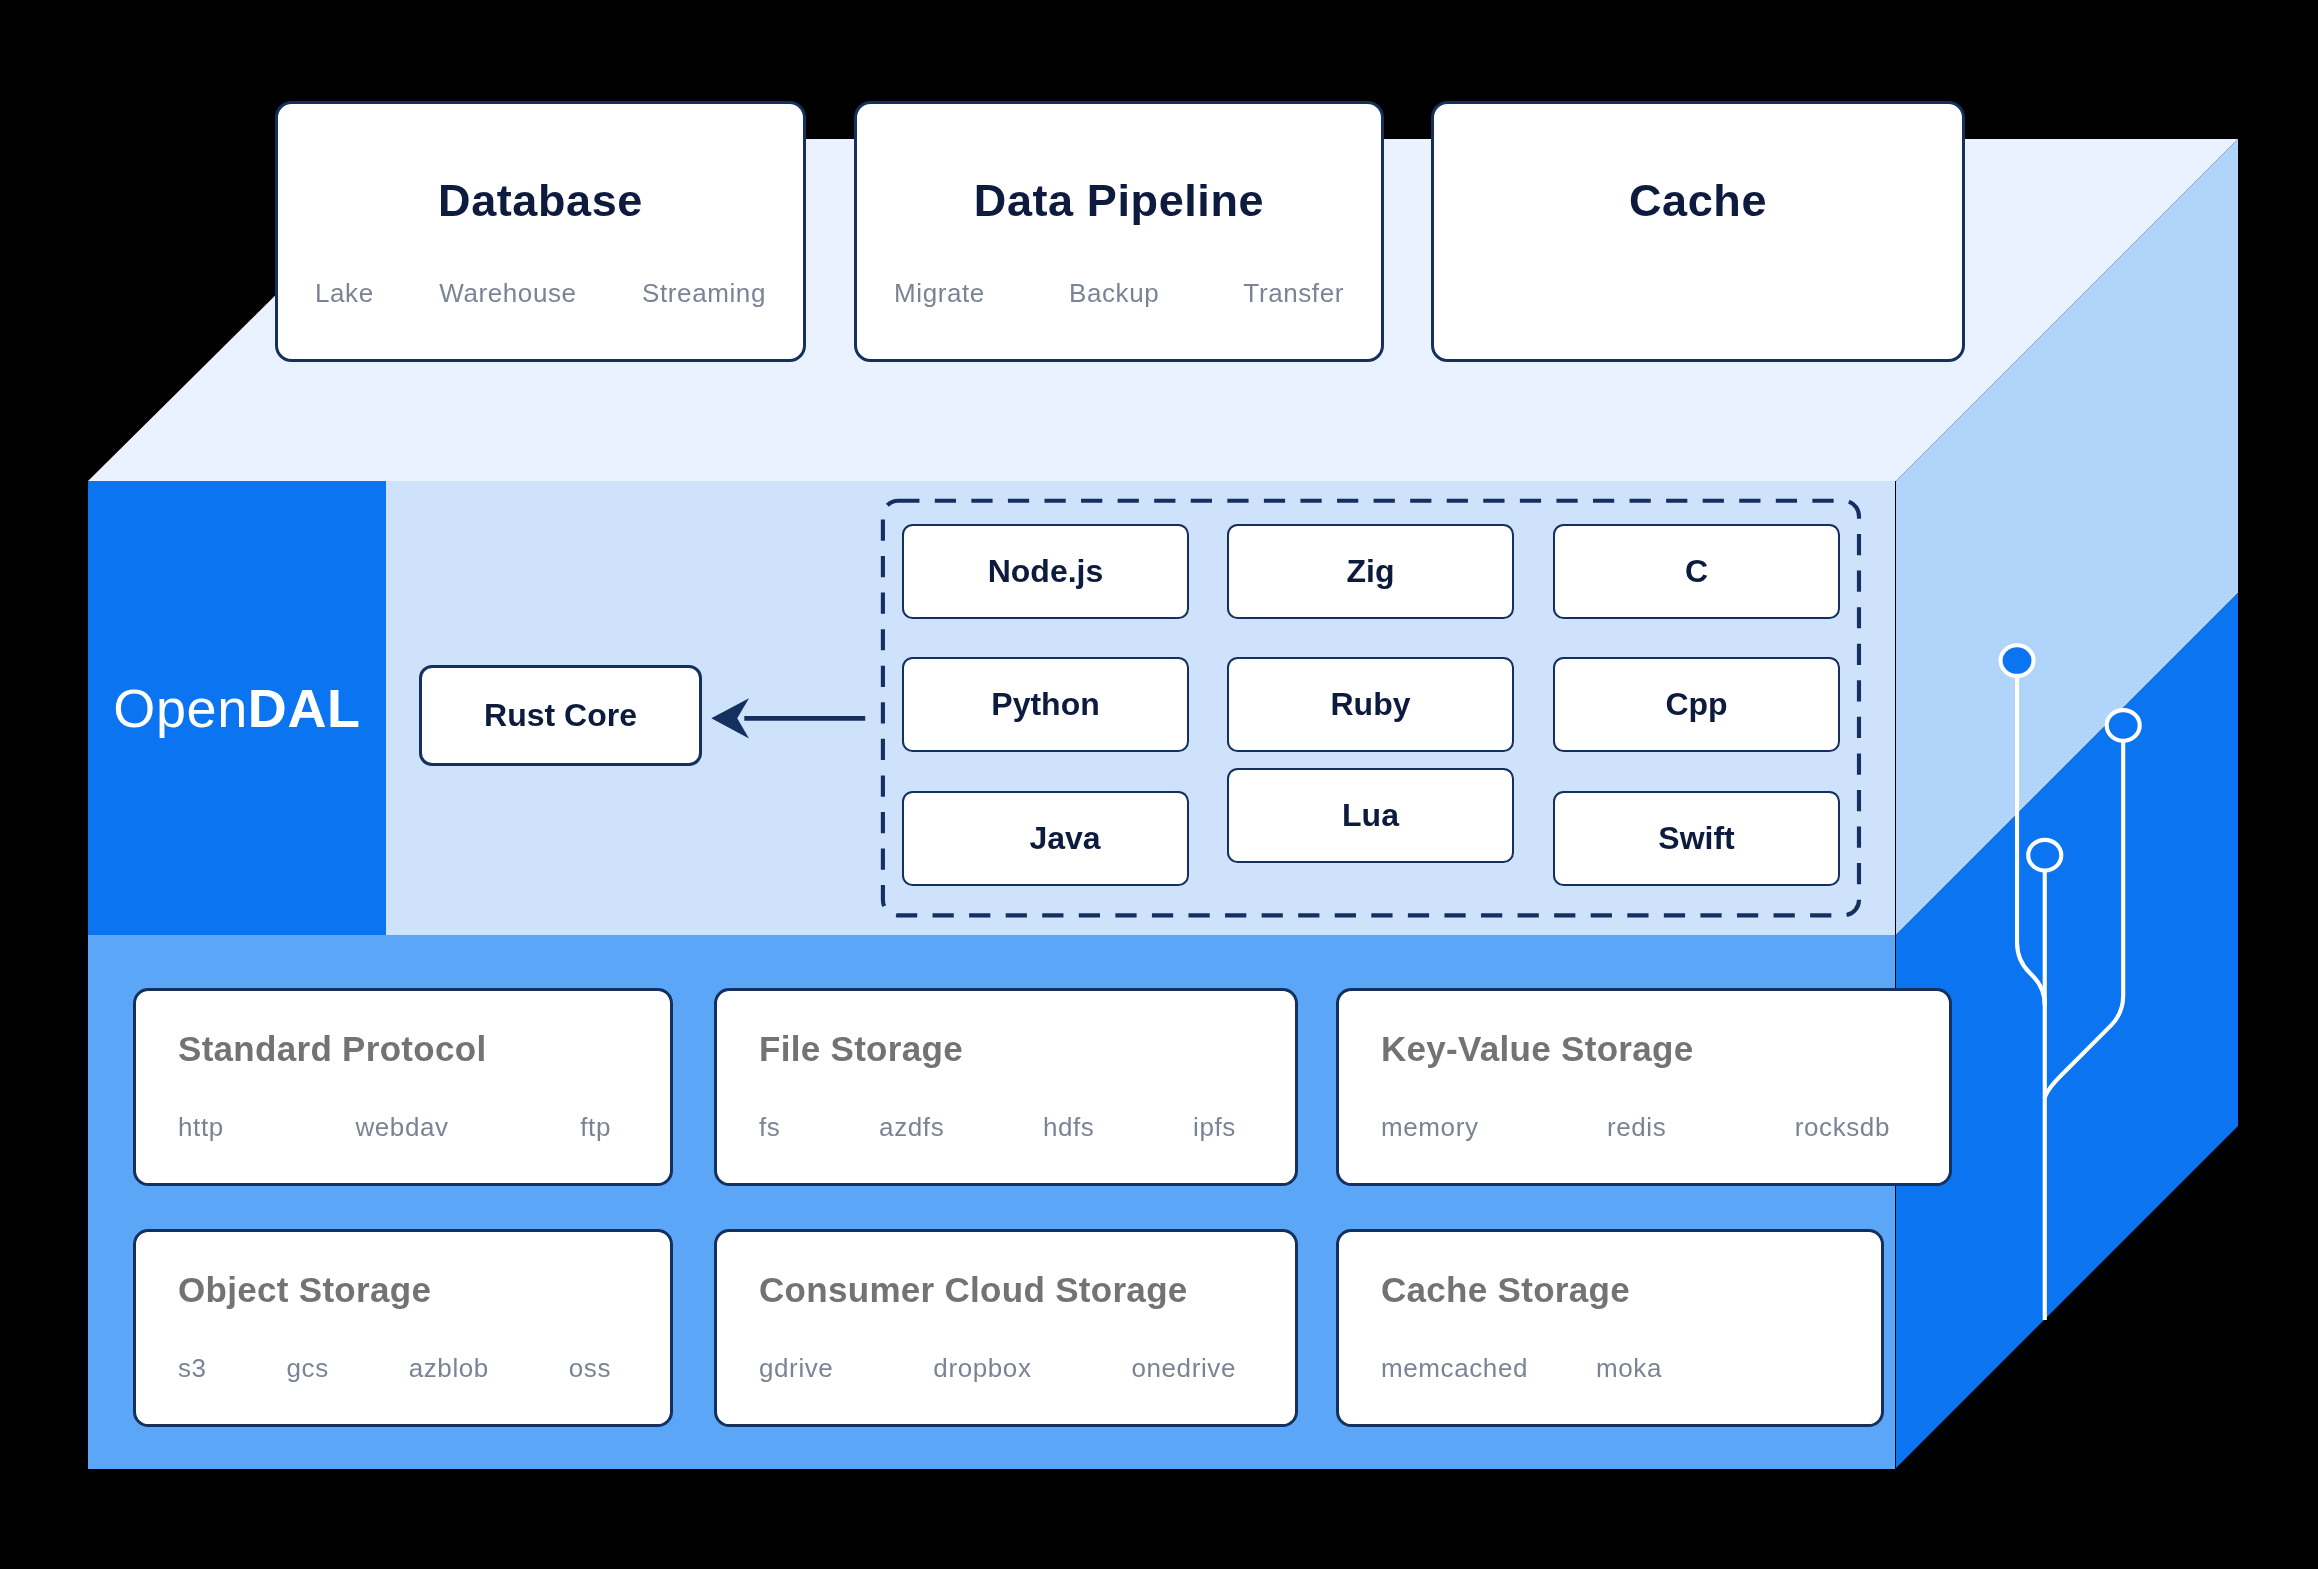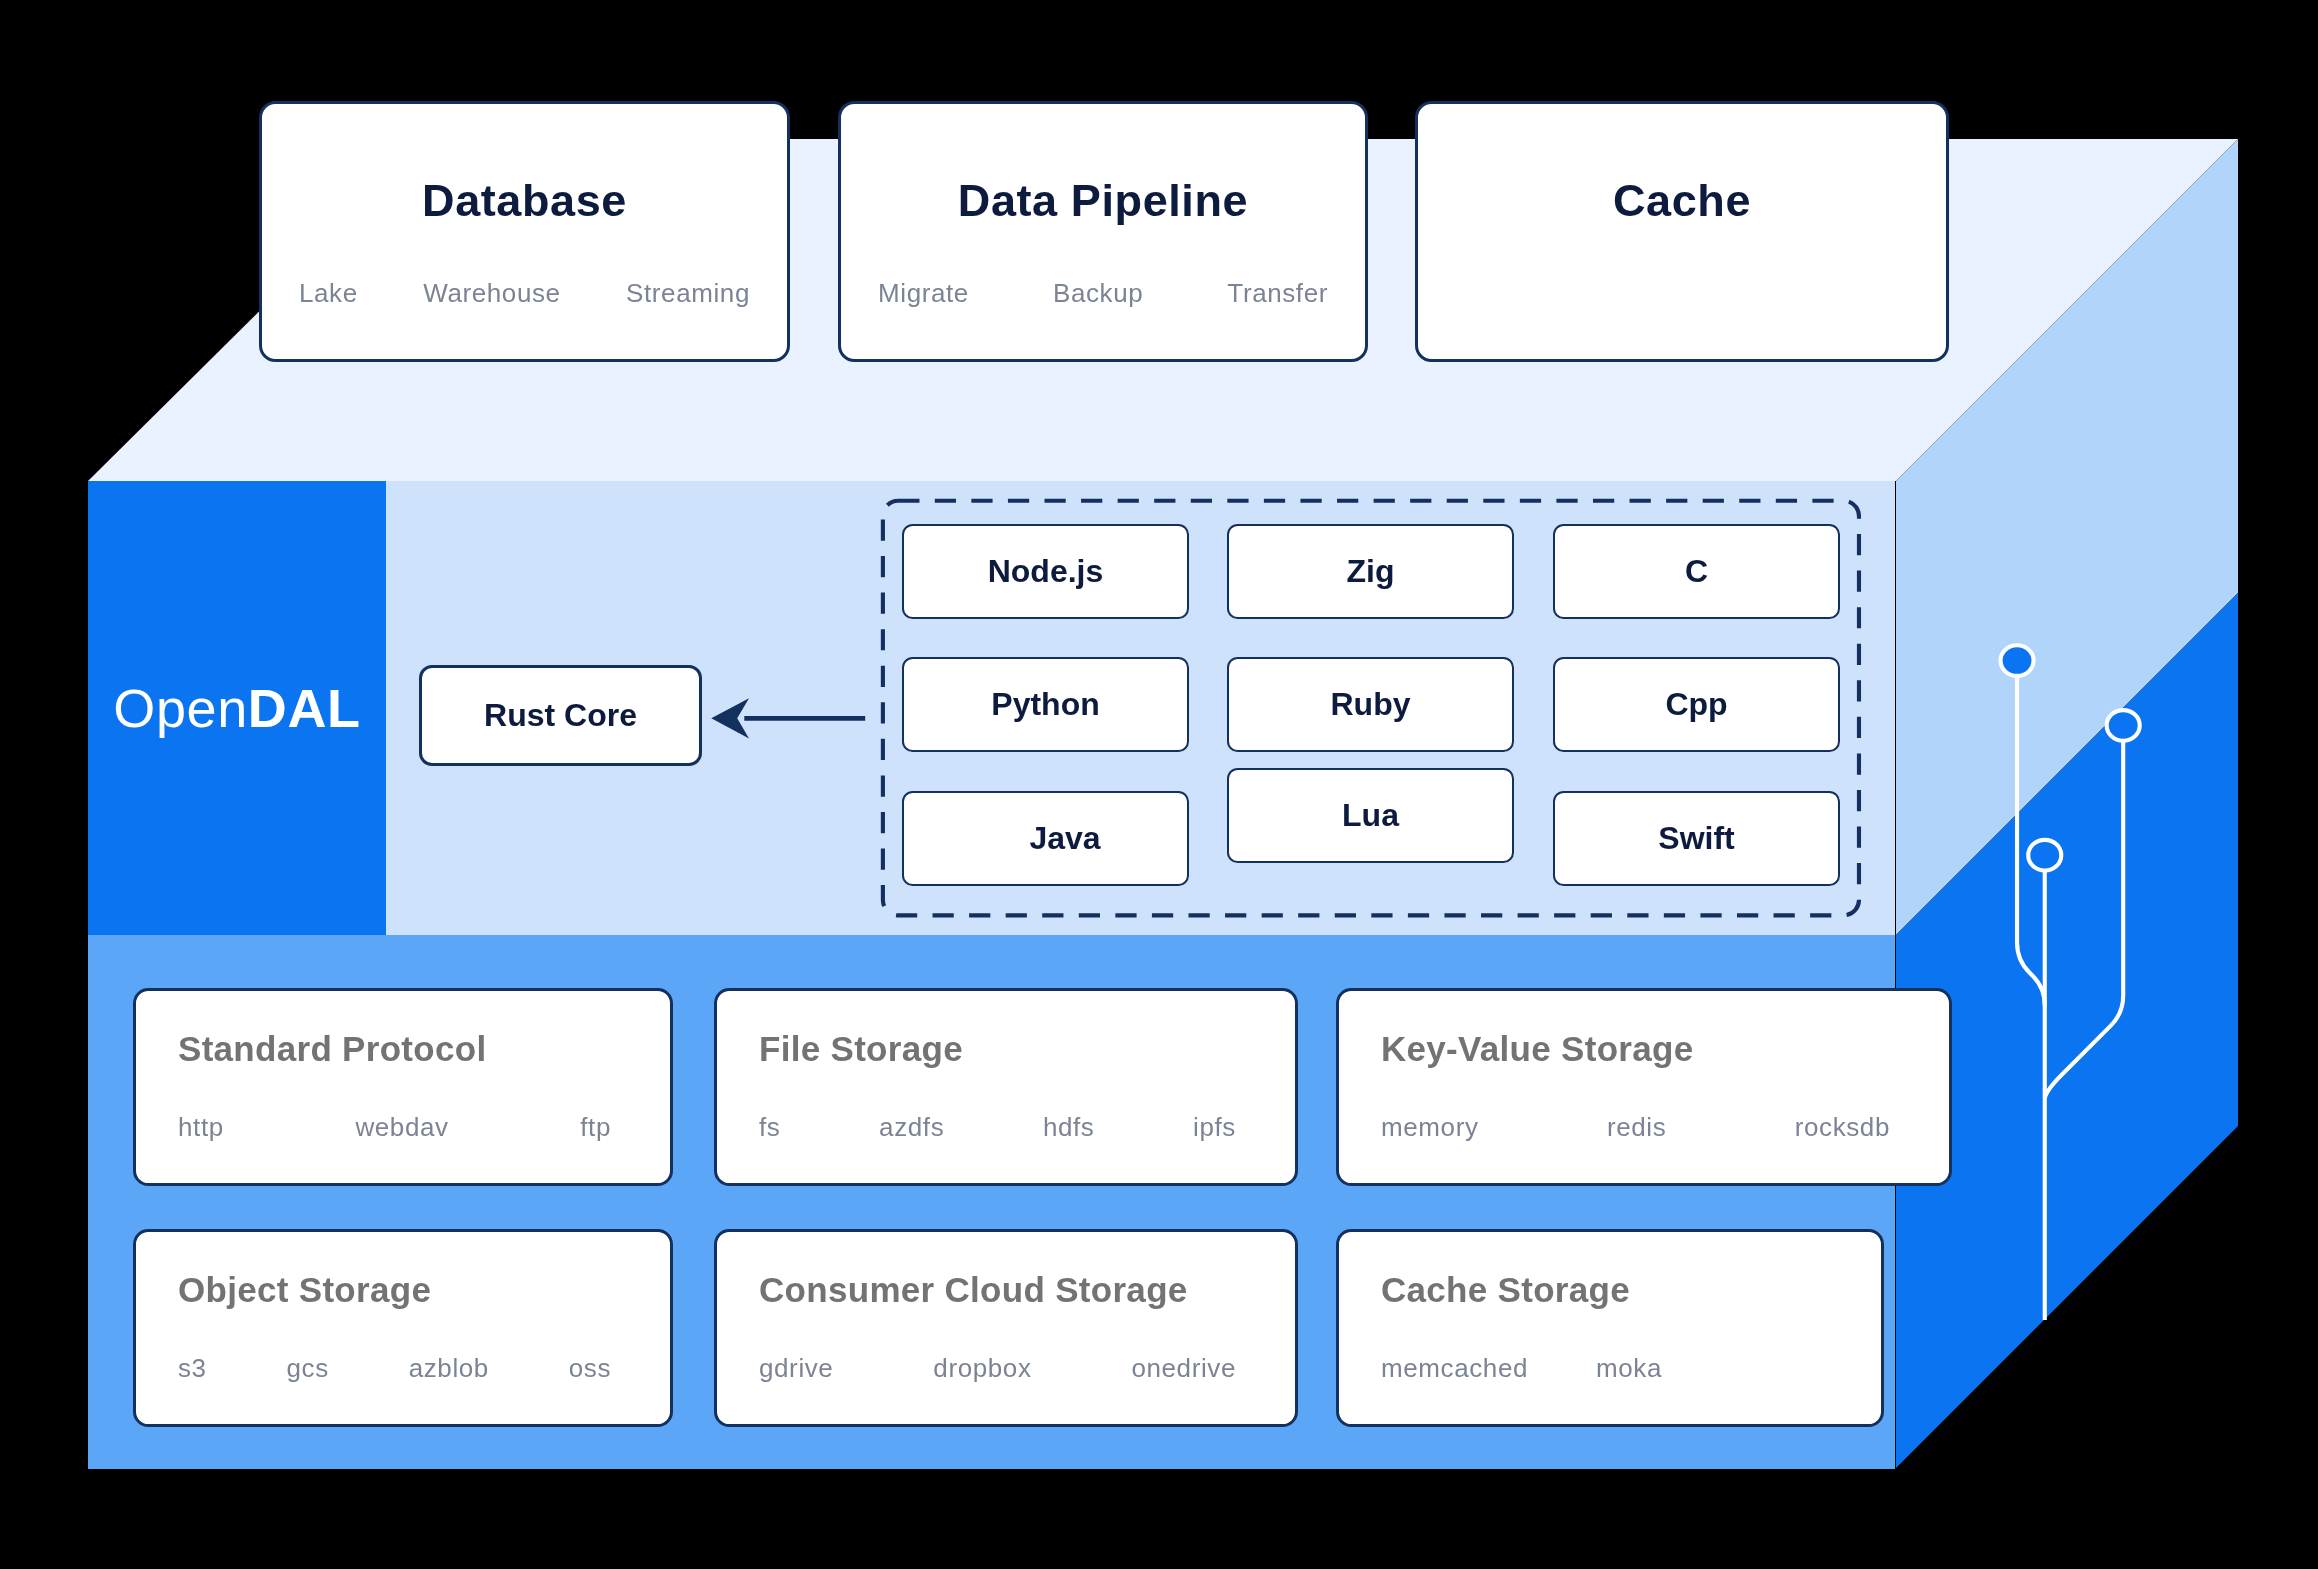--- a/index.html
+++ b/index.html
@@ -16,21 +16,21 @@
   .band-bottom { position:absolute; left:88px; top:935px; width:1807px; height:534px; background:#5ba6f7; }
 
   
   .logo-block { position:absolute; left:88px; top:481px; width:298px; height:454px; background:#0b74f1;
                 display:flex; align-items:center; justify-content:center; }
   .logo { color:#fff; font-size:54px; letter-spacing:0.6px; white-space:nowrap; }
   .logo .lt { font-weight:400; }
   .logo .hv { font-weight:800; }
 
   
-  .card { position:absolute; top:101px; height:261px; background:#fff; border:3.5px solid #13305f; border-radius:16.5px; }
+  .card { position:absolute; top:101px; height:261px; background:#fff; border:3.5px solid #13305f; border-radius:16.5px;margin-left:16px; }
   .card-title { position:absolute; left:0; right:0; top:38%; transform:translateY(-50%);
                 text-align:center; font-size:45px; font-weight:700; color:#0d1b3e; letter-spacing:0.6px; }
   .card-items { position:absolute; left:37px; right:37px; top:74%; transform:translateY(-50%);
                 display:flex; justify-content:space-between;
                 font-size:26px; font-weight:500; color:#7b8495; letter-spacing:0.6px; }
 
   
   .core-box { position:absolute; left:419px; top:665px; width:283px; height:101px; background:#fff;
               border:3.5px solid #13305f; border-radius:13px; display:flex; align-items:center; justify-content:center;
               font-size:32px; font-weight:600; color:#0d1b3e; }

